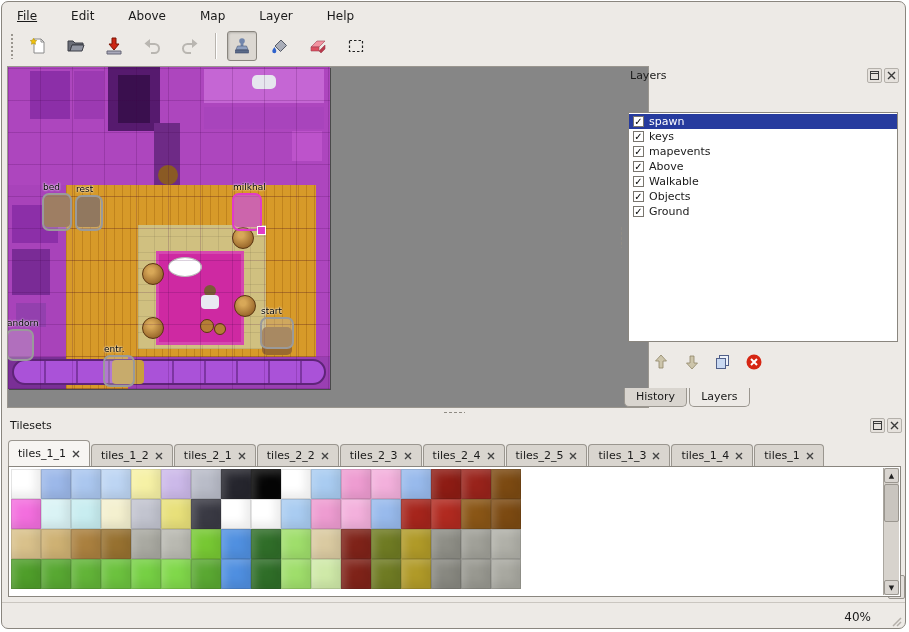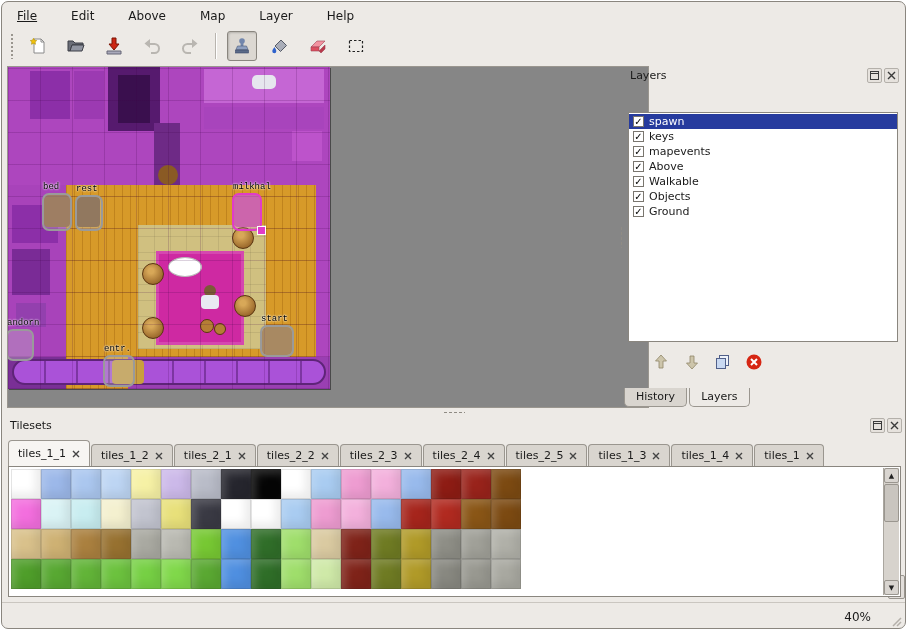--- a/index.html
+++ b/index.html
@@ -18,21 +18,21 @@
   .tb-handle { width:5px; height:26px; margin:0 8px 0 4px;
     background-image:radial-gradient(#9a968f 34%, transparent 36%); background-size:4px 4px; }
   #tb-group1, #tb-group2 { display:flex; align-items:center; gap:8px; }
   .tb-sep { width:2px; height:26px; margin:0 10px; border-left:1px solid #b8b4ae; border-right:1px solid #ffffff; }
   .tb-btn { width:30px; height:30px; display:flex; align-items:center; justify-content:center;
     border:1px solid transparent; border-radius:3px; }
   .tb-btn.active { background:#dcd8d2; border:1px solid #8a867f; box-shadow: inset 1px 1px 2px rgba(0,0,0,.18); }
 
   
   #map-viewport { position:absolute; left:5px; top:64px; width:642px; height:342px;
-    background:#868686; border:1px solid #9a968f; overflow:hidden;font-family:Liberation Mono, monospace; }
+    background:#868686; border:1px solid #9a968f; overflow:hidden; }
   #map { position:absolute; left:0; top:0; width:322px; height:322px; background:#c257ce;
     box-shadow:1px 1px 0 rgba(0,0,0,.45); overflow:hidden; }
   .dec { position:absolute; }
   .floor { background-color:#d79a29;
     background-image:repeating-linear-gradient(0deg, rgba(140,80,0,.28) 0 1px, transparent 1px 32px),
                      repeating-linear-gradient(90deg, rgba(140,80,0,.30) 0 1px, transparent 1px 8px); }
   .tanarea { background-color:#d0c080;
     background-image:repeating-linear-gradient(0deg, rgba(0,0,0,.08) 0 1px, transparent 1px 16px),
                      repeating-linear-gradient(90deg, rgba(0,0,0,.08) 0 1px, transparent 1px 16px); }
   .rug { background:#ce29a2; box-shadow: inset 0 0 0 3px rgba(255,255,255,.15); }
@@ -242,21 +242,21 @@
       <div id="map-objects">
           <div class="map-object" style="left: 34px; top: 126px; width: 30px; height: 38px;">
             <span class="lbl">bed</span>
           </div>
           <div class="map-object" style="left: 67px; top: 128px; width: 28px; height: 36px;">
             <span class="lbl">rest</span>
           </div>
           <div class="map-object selected" style="left: 224px; top: 126px; width: 30px; height: 38px;">
             <span class="lbl">milkhal</span>
           </div>
-          <div class="map-object" style="left: 252px; top: 258px; width: 34px; height: 32px;">
+          <div class="map-object" style="left: 252px; top: 250px; width: 34px; height: 32px;">
             <span class="lbl">start</span>
           </div>
           <div class="map-object" style="left: 95px; top: 288px; width: 32px; height: 32px;">
             <span class="lbl">entr.</span>
           </div>
           <div class="map-object" style="left: -2px; top: 262px; width: 28px; height: 32px;">
             <span class="lbl">andorn</span>
           </div>
         </div>
     </div>

